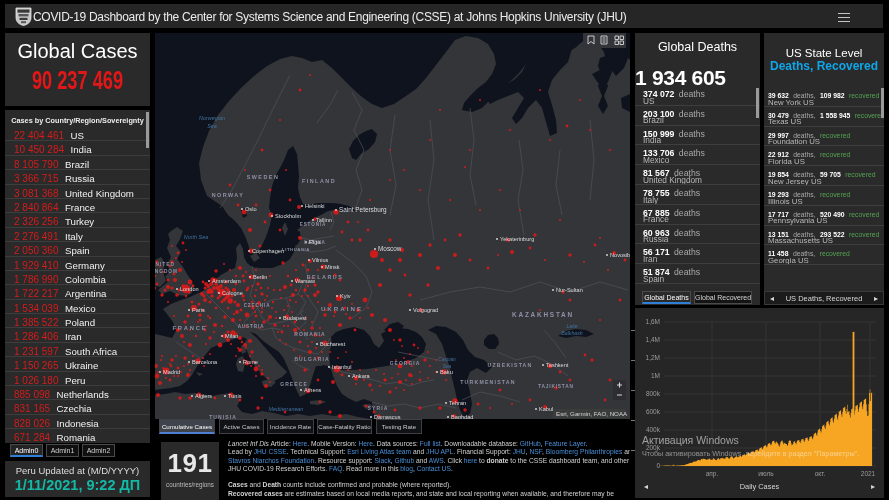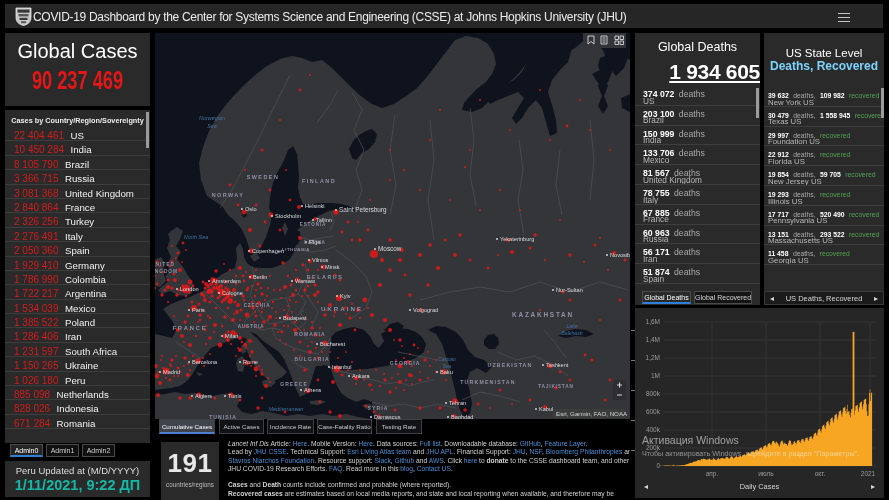--- a/index.html
+++ b/index.html
@@ -22,32 +22,32 @@
 .sbar{position:absolute;background:#9a9a9a;width:3px;}
 
 .atab{position:absolute;top:444px;height:13px;background:#101010;border:1px solid #4a4a4a;color:#cfcfcf;font-size:7px;text-align:center;line-height:11px;white-space:nowrap;}
 .atab.on{background:#242424;color:#fff;border-bottom:2px solid #2f7fd6;}
 #lastupd{left:5px;top:461px;width:145px;height:36px;text-align:center;}
 #lastupd .l1{font-size:9.5px;color:#dedede;margin-top:4px;}
 #lastupd .l2{font-size:14.5px;color:#14b8a6;font-weight:bold;margin-top:1px;}
 
 #gdeaths{left:635px;top:33px;width:125px;height:272px;}
 #gdeaths .t1{font-size:12.5px;color:#fff;text-align:center;margin-top:7px;}
-#gdeaths .t2{font-size:21px;color:#fff;font-weight:bold;text-align:right;margin-top:6px;letter-spacing:-0.3px;text-decoration:underline;}
+#gdeaths .t2{font-size:21px;color:#fff;font-weight:bold;text-align:left;margin-top:12px;letter-spacing:-0.3px;}
 .dlist{position:absolute;left:0;right:0;top:53px;}
 .drow{height:19.8px;padding:1px 12px 0 8px;border-bottom:1px solid #3e3e3e;white-space:nowrap;overflow:hidden;}
 .drow>div:first-child{height:9.6px;line-height:9.6px;}
 .drow b{color:#fff;font-size:8.7px;} .usl .drow b{font-size:6.8px;}
 .dsuf{color:#a9a9a9;font-size:8.7px;} .usl .dsuf{font-size:6.8px;}
 .dcty{color:#b9b9b9;font-size:8.3px;height:9px;line-height:9px;} .usl .dcty{font-size:7.8px;} .usl .drow{padding-left:4px;}
 .grn{color:#54a352;font-size:6.8px;}
 b.grn{font-weight:bold;}
 #uspanel{left:764px;top:33px;width:120px;height:272px;}
 #uspanel .t1{font-size:11.5px;color:#fff;text-align:center;margin-top:14px;}
-#uspanel .t2{font-size:12px;color:#7dd3fc;font-weight:bold;text-align:center;white-space:nowrap;}
+#uspanel .t2{font-size:12px;color:#0ea5e9;font-weight:bold;text-align:center;white-space:nowrap;}
 
 .btab{position:absolute;height:13px;background:#151515;border:1px solid #4a4a4a;color:#d6d6d6;font-size:7px;text-align:center;line-height:11px;white-space:nowrap;}
 .btab.on{background:#2a2a2a;color:#fff;border-bottom:2px solid #2f7fd6;}
 #uspager{position:absolute;left:764px;top:291px;width:120px;height:14px;background:#1b1b1b;border:1px solid #3a3a3a;color:#d6d6d6;font-size:7.5px;text-align:center;line-height:13px;}
 #uspager .ar{position:absolute;font-size:8px;top:0;}
 
 .mtab{position:absolute;height:15px;background:#101216;border:1px solid #3f3f45;color:#cbcbce;font-size:6.2px;text-align:center;line-height:13px;white-space:nowrap;overflow:hidden;}
 .mtab.on{background:#3f434b;color:#fff;border-bottom:2px solid #4e7fd0;}
 
 #n191{left:161px;top:442px;width:58px;height:71px;text-align:center;}
@@ -98,20 +98,21 @@
     <div class="crow"><span class="cnum">1 929 410</span> <span class="cname">Germany</span></div>
     <div class="crow"><span class="cnum">1 786 990</span> <span class="cname">Colombia</span></div>
     <div class="crow"><span class="cnum">1 722 217</span> <span class="cname">Argentina</span></div>
     <div class="crow"><span class="cnum">1 534 039</span> <span class="cname">Mexico</span></div>
     <div class="crow"><span class="cnum">1 385 522</span> <span class="cname">Poland</span></div>
     <div class="crow"><span class="cnum">1 286 406</span> <span class="cname">Iran</span></div>
     <div class="crow"><span class="cnum">1 231 597</span> <span class="cname">South Africa</span></div>
     <div class="crow"><span class="cnum">1 150 265</span> <span class="cname">Ukraine</span></div>
     <div class="crow"><span class="cnum">1 026 180</span> <span class="cname">Peru</span></div>
     <div class="crow"><span class="cnum">885 098</span> <span class="cname">Netherlands</span></div>
+    <div class="crow"><span class="cnum">831 165</span> <span class="cname">Czechia</span></div>
     <div class="crow"><span class="cnum">828 026</span> <span class="cname">Indonesia</span></div>
     <div class="crow"><span class="cnum">671 284</span> <span class="cname">Romania</span></div>
 </div>
 <div class="sbar" style="left:146px;top:112px;height:36px"></div>
 <div class="atab on" style="left:10px;width:33px;">Admin0</div>
 <div class="atab" style="left:46px;width:33px;">Admin1</div>
 <div class="atab" style="left:82px;width:33px;">Admin2</div>
 <div id="lastupd" class="panel">
     <div class="l1">Peru Updated at (M/D/YYYY)</div>
     <div class="l2">1/11/2021, 9:22 ДП</div>

